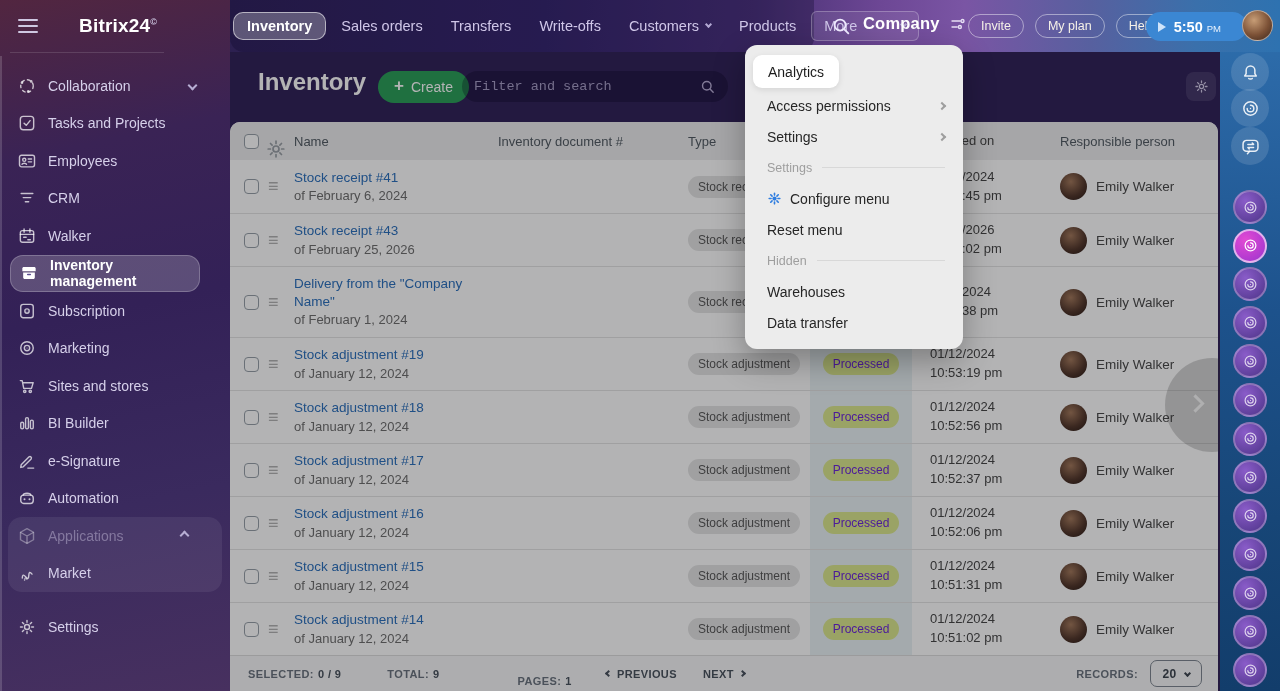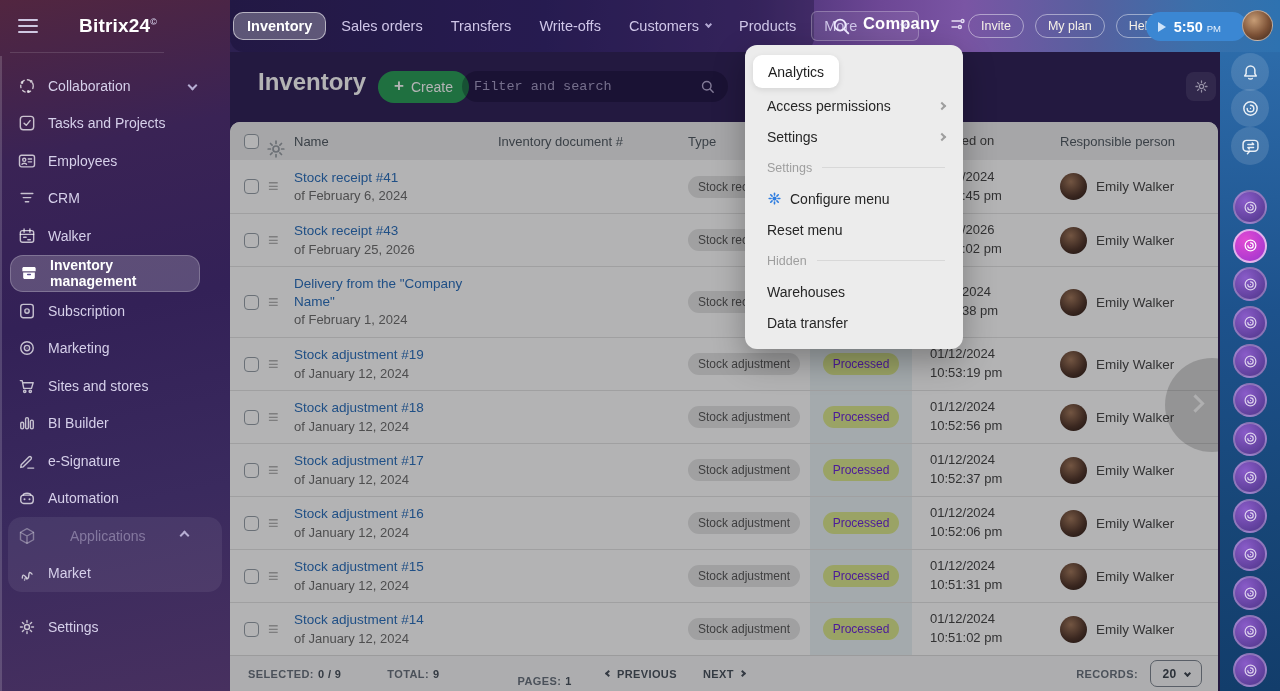--- a/index.html
+++ b/index.html
@@ -18,21 +18,21 @@
   .logo { color:#fff; font-size:19px; font-weight:bold; margin-left:16px; letter-spacing:.2px; }
   .logo sup { font-size:9px; color:#cfc8e2; }
   .side-divider { border-bottom:1px solid rgba(255,255,255,.13); margin:0 66px 0 10px; }
   .side-items { padding-top:14px; }
   .s-item { height:37.5px; display:flex; align-items:center; padding-left:17px;
             color:#d6d0ea; font-size:14px; cursor:pointer; }
   .s-item .s-ico { width:20px; height:20px; margin-right:11px; color:rgba(255,255,255,.72); flex:0 0 20px; }
   .s-item.active { background:rgba(255,255,255,.20); border:1px solid rgba(255,255,255,.22);
                    border-radius:13px; margin:0 30px 0 10px; padding-left:8px; color:#fff; font-weight:bold; }
   .s-item.active .s-ico { color:#fff; }
-  .s-item.muted { color:rgba(214,208,234,.42);gap:22px; }
+  .s-item.muted { color:rgba(214,208,234,.42); }
   .s-item.muted .s-ico { color:rgba(255,255,255,.35); }
   .s-group { margin:0 8px 12px 8px; background:rgba(255,255,255,.07); border-radius:14px; }
   .s-group .s-item { padding-left:9px; }
   .s-item.standalone { margin-top:16px; }
   .chev { width:7px; height:7px; border-right:2px solid currentColor; border-bottom:2px solid currentColor; display:inline-block; }
   .chev.down { transform:rotate(45deg); }
   .chev.up { transform:rotate(225deg); }
   .chev.right { transform:rotate(-45deg); }
   .chev.left { transform:rotate(135deg); }
   .s-item .chev { margin-left:auto; margin-right:34px; color:#b7aed3; }

